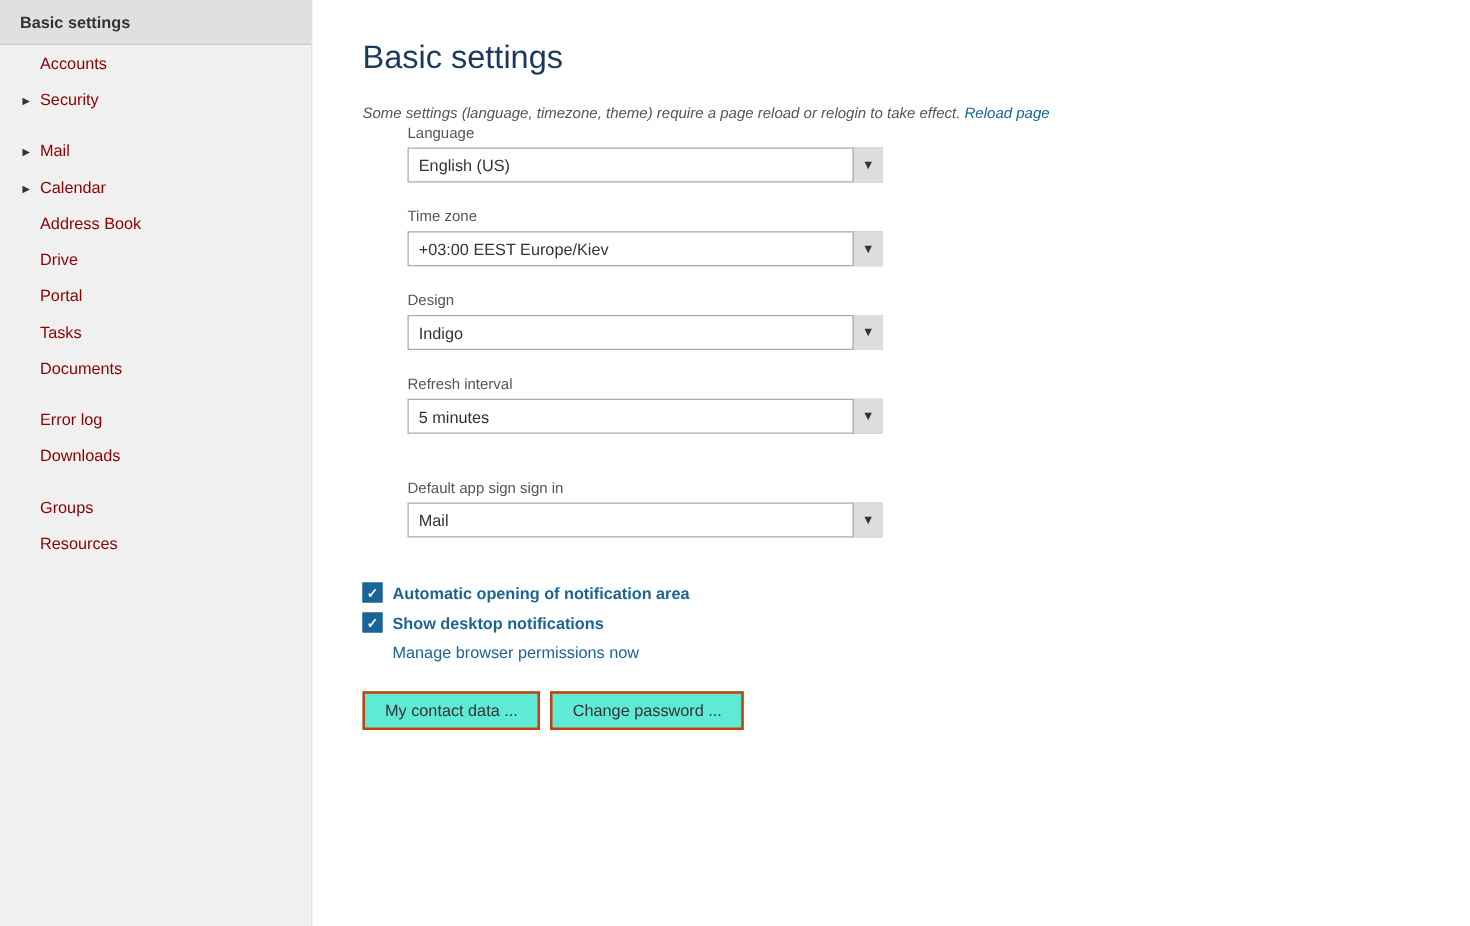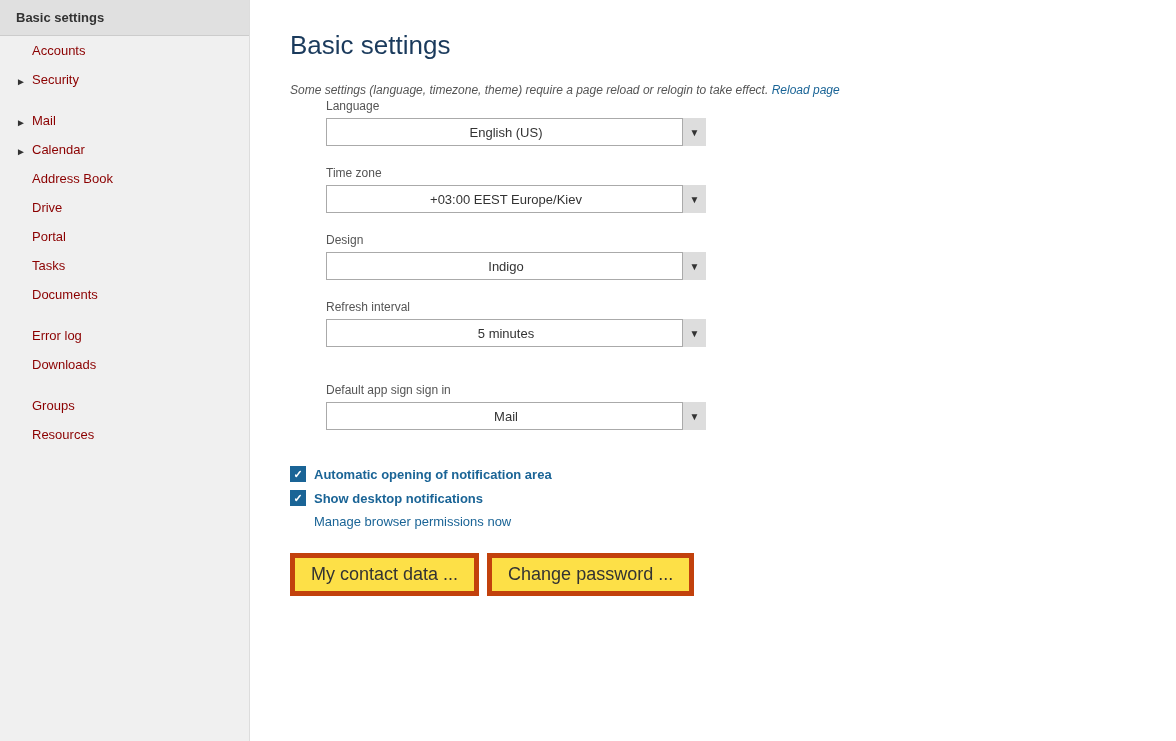--- a/index.html
+++ b/index.html
@@ -102,21 +102,20 @@
       width: 100%;
       padding: 5px 28px 5px 8px;
       font-size: 13px;
       border: 1px solid #aaa;
       background: #fff;
       appearance: none;
       -webkit-appearance: none;
       color: #333;
       height: 28px;
       cursor: pointer;
-      text-align: center;
     }
 
     .select-arrow {
       position: absolute;
       right: 0;
       top: 0;
       height: 100%;
       width: 24px;
       background: #ddd;
       border-left: 1px solid #aaa;
@@ -158,23 +157,23 @@
 
     
     .button-row {
       margin-top: 24px;
       display: flex;
       gap: 8px;
     }
 
     .btn {
       padding: 6px 16px;
-      font-size: 18px;
-      border: 5px solid #c2410c;
-      background: #fde047;
+      font-size: 13px;
+      border: 2px solid #c2410c;
+      background: #5eead4;
       color: #333;
       cursor: pointer;
     }
 
     
     .custom-checkbox {
       width: 16px;
       height: 16px;
       background: #1a6496;
       border: 1px solid #1a6496;

